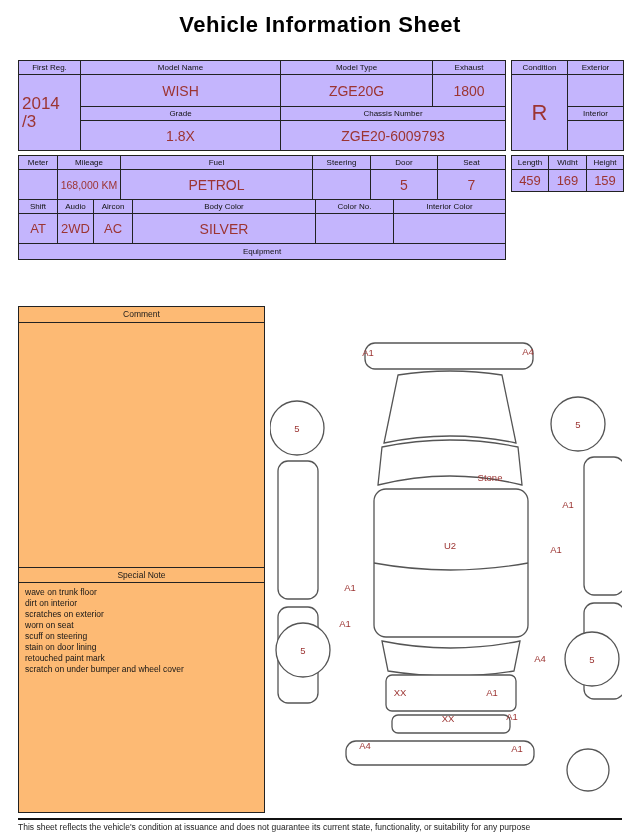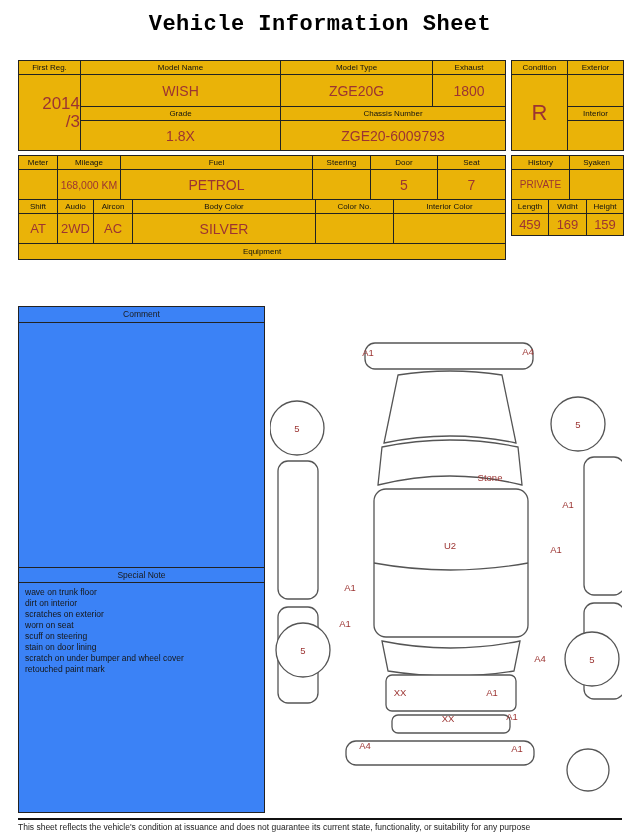--- a/index.html
+++ b/index.html
@@ -5,41 +5,41 @@
   * { margin:0; padding:0; box-sizing:border-box; }
   html,body { background:#fff; }
   body {
     width:640px; height:835px; position:relative;
     font-family:"Liberation Sans", sans-serif; color:#1a1a1a;
     overflow:hidden;
   }
   .sheet { position:absolute; inset:0; }
   .title {
     position:absolute; top:12px; left:0; width:100%;
-    text-align:center; font-family:Liberation Mono, monospace;
+    text-align:center; font-family:Liberation Sans, sans-serif;
     font-size:22px; font-weight:600; letter-spacing:0.5px; color:#000;
   }
-  table { border-collapse:collapse; table-layout:fixed; background:#eab308; }
+  table { border-collapse:collapse; table-layout:fixed; background:#c4b5fd; }
   td { border:1px solid #222; overflow:hidden; }
   .lbl { font-size:8px; color:#111; text-align:center; vertical-align:middle; padding:1px; }
   .val { color:#9c3432; text-align:center; vertical-align:middle; font-size:13px; }
-  .v-big  { font-size:17px; text-align:right; padding-left:3px; line-height:1.05; }
+  .v-big  { font-size:17px; text-align:left; padding-left:3px; line-height:1.05; }
   .v-r    { font-size:22px; }
   .v-sm   { font-size:10.5px; }
   .v-tiny { font-size:10px; }
   .v-md   { font-size:14px; }
   .v-eq   { font-size:11px; text-align:left; vertical-align:top; padding:2px 4px; line-height:1.25; }
   .row { position:absolute; display:flex; gap:5px; }
   .top-row { left:18px; top:60px; }
   .mid-row { left:18px; top:155px; }
   .bottom-row { left:18px; top:306px; }
   .stack > table + table { margin-top:-1px; }
   
   .left-col {
-    width:247px; height:507px; border:1px solid #222; background:#3b82f6;
+    width:247px; height:507px; border:1px solid #222; background:#fdba74;
     display:flex; flex-direction:column;
   }
   .box-header {
     height:16px; line-height:15px; text-align:center; font-size:8.5px;
     border-bottom:1px solid #222; flex:0 0 auto;
   }
   .comment-body { height:244px; flex:0 0 auto; }
   .special-header { border-top:1px solid #222; }
   .sn-list { padding:4px 6px; font-size:8.5px; line-height:1.3; color:#161616; }
   
@@ -187,36 +187,20 @@
           </colgroup>
         <tbody>
             <tr style="height:16px;">
           <td class="lbl">Equipment</td>
         </tr>
       </tbody>
         </table>
     </div>
 
     <div class="stack">
-      <table style="width:112px;">
-        <colgroup>
-            <col style="width:58px">
-            <col style="width:54px">
-          </colgroup>
-        <tbody>
-            <tr style="height:14px;">
-          <td class="lbl">History</td>
-          <td class="lbl">Syaken</td>
-        </tr>
-        <tr style="height:30px;">
-          <td class="val v-tiny">PRIVATE</td>
-          <td class="val v-tiny"></td>
-        </tr>
-      </tbody>
-        </table>
 
 
       <table style="width:112px;">
         <colgroup>
             <col style="width:37px">
             <col style="width:38px">
             <col style="width:37px">
           </colgroup>
         <tbody>
             <tr style="height:14px;">
@@ -240,22 +224,22 @@
       <div class="comment-body"></div>
       <div class="box-header special-header">Special Note</div>
       <div class="sn-list">
 
       <div class="sn-item">wave on trunk floor</div>
           <div class="sn-item">dirt on interior</div>
           <div class="sn-item">scratches on exterior</div>
           <div class="sn-item">worn on seat</div>
           <div class="sn-item">scuff on steering</div>
           <div class="sn-item">stain on door lining</div>
+          <div class="sn-item">retouched paint mark</div>
           <div class="sn-item">scratch on under bumper and wheel cover</div>
-          <div class="sn-item">retouched paint mark</div>
         </div>
     </div>
 
     <div class="diagram">
       <svg width="352" height="507" viewBox="0 0 352 507" fill="none" stroke="#555" stroke-width="1.3">
 
         <rect x="95" y="37" width="168" height="26" rx="10" fill="#fff"></rect>
 
         <path d="M128,69 Q180,61 232,69 L246,137 Q180,123 114,137 Z" fill="#fff"></path>
 

